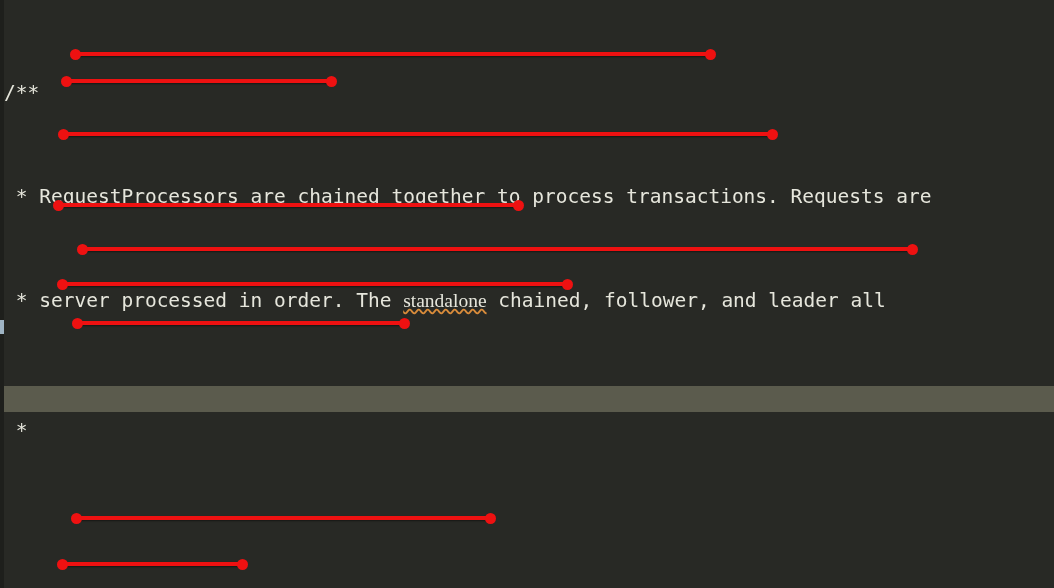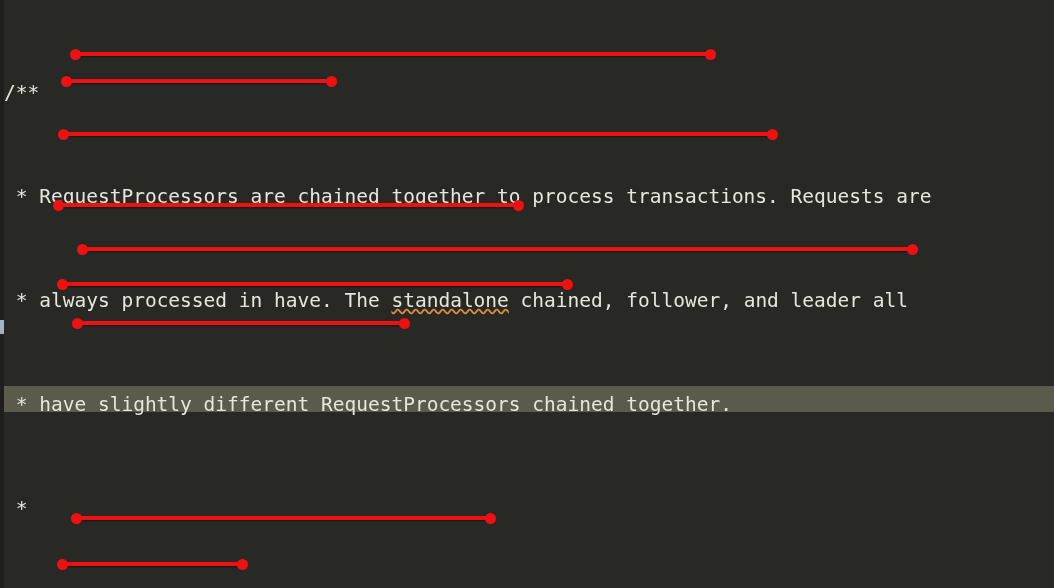--- a/index.html
+++ b/index.html
@@ -34,20 +34,21 @@
   .ln{height:26px;position:relative;white-space:pre;}
   #hl-band{
     position:absolute;left:4px;width:1050px;height:26px;
     background:#5b5b4d;
   }
   
   .cmt      {color:#e6e6dc;}
   .spell    {
      text-decoration: underline wavy #d98b3a;
      text-decoration-skip-ink:none;
+     font-family:Liberation Serif, serif;
   }
   
   .anno{
     position:absolute;
     height:4px;
     background:#ee1111;
     border-radius:2px;
     pointer-events:none;
     box-shadow:0 1px 2px rgba(0,0,0,.45);
   }
@@ -72,23 +73,22 @@
   </div>
 
   <div id="hl-band" style="top: 386px; height: 26px; background: rgb(91, 91, 77);"></div>
 
   <div id="code">
 
     <div class="ln"><span class="cmt">/**</span></div>
 
     <div class="ln"><span class="cmt"> * RequestProcessors are chained together to process transactions. Requests are</span></div>
 
-    <div class="ln"><span class="cmt"> * </span><span class="cmt">always processed in have. The </span><span class="cmt spell">standalone</span><span class="cmt"> chained, follower, and leader all</span></div>
+    <div class="ln"><span class="cmt"> * </span><span class="cmt">server processed in order. The </span><span class="cmt spell">standalone</span><span class="cmt"> chained, follower, and leader all</span></div>
 
-    <div class="ln"><span class="cmt"> * have slightly different RequestProcessors chained together.</span></div>
 
     <div class="ln"><span class="cmt"> *</span></div>
 
     
 
     
 
     
 
     

